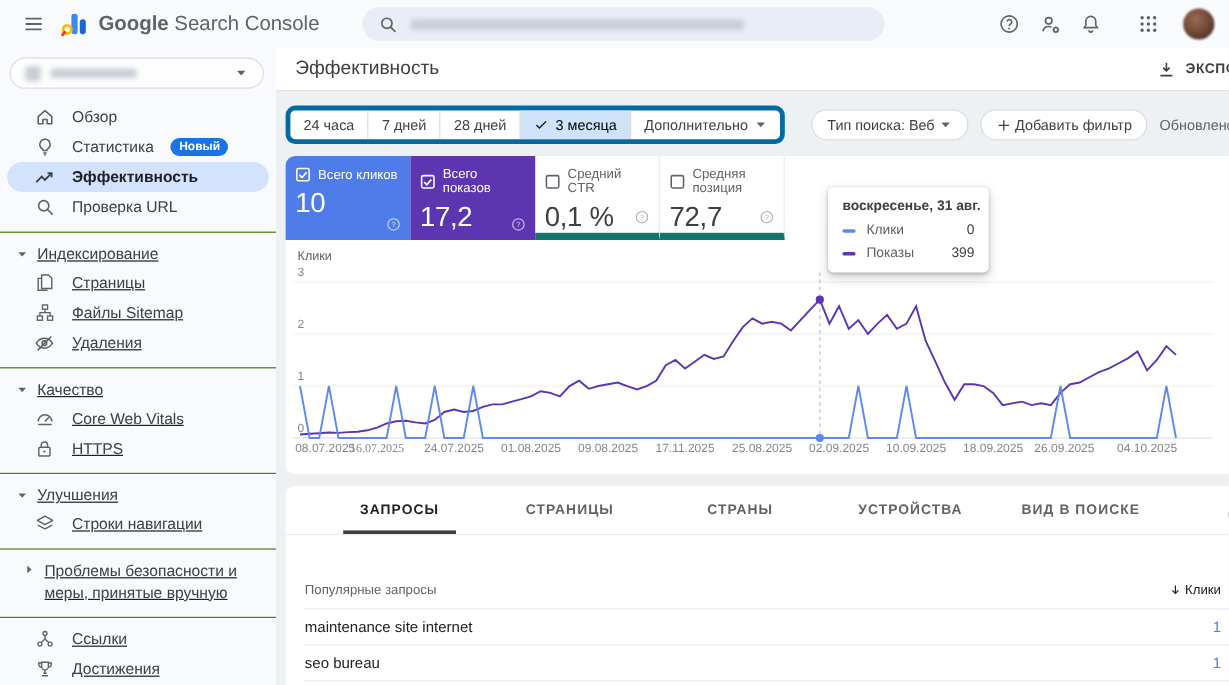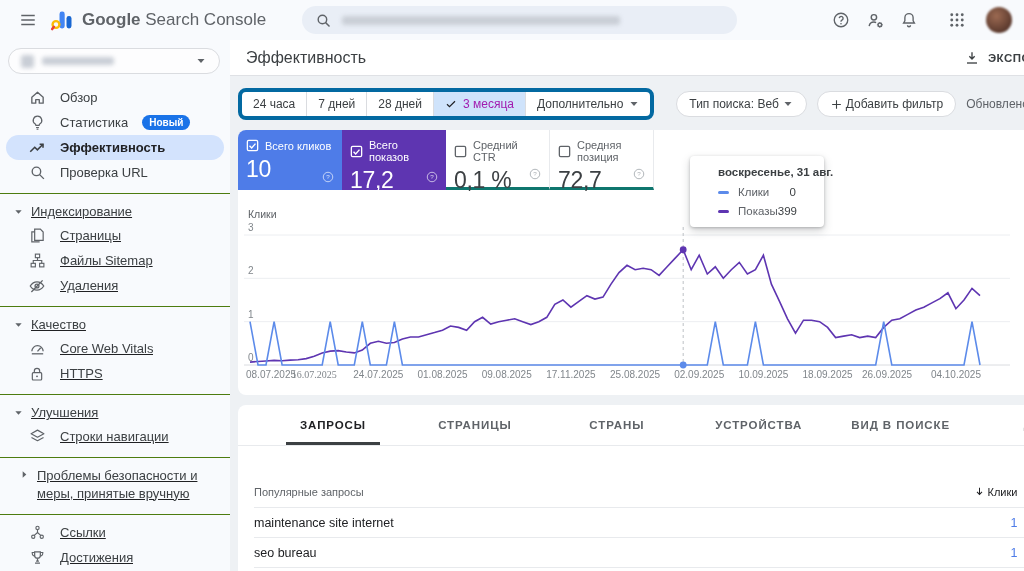--- a/index.html
+++ b/index.html
@@ -39,45 +39,45 @@
   .main { flex:1; display:flex; flex-direction:column; background:#eef1f4; }
   .main-header { height:36px; background:#fff; border-bottom:1px solid #dfe1e5; display:flex; align-items:center; padding:0 16px; }
   .page-title { font-size:16px; color:#3c4043; }
   .export-btn { margin-left:auto; display:flex; align-items:center; gap:8px; font-size:11.5px; font-weight:bold; letter-spacing:.5px; color:#3c4043; cursor:pointer; }
   .content { flex:1; padding:10px 8px 0 8px; overflow:hidden; }
 
   .controls-row { display:flex; align-items:center; margin:2px 0 10px 0; gap:10px; }
   .seg-group { display:inline-flex; border:4px solid #0369a1; border-radius:8px; background:#fff; overflow:hidden; }
   .seg { padding:5px 11px; font-size:12px; color:#3c4043; display:flex; align-items:center; gap:6px; cursor:pointer; white-space:nowrap; }
   .seg + .seg { border-left:1px solid #dadce0; }
-  .seg.selected { background:#cfe3fb; color:#a21caf; }
+  .seg.selected { background:#cfe3fb; color:#000000; }
   .pill { border:1px solid #dadce0; border-radius:15px; background:#fff; padding:5px 12px; font-size:12px; color:#3c4043; display:inline-flex; align-items:center; gap:3px; cursor:pointer; white-space:nowrap; }
   .pill-sep { margin-left:12px; }
   .updated { margin-left:auto; font-size:12px; color:#5f6368; white-space:nowrap; }
 
   
   .card { background:#fff; border-radius:8px; position:relative; }
   .chart-card { height:265px; overflow:visible; }
   .metric-row { display:flex; height:70px; }
-  .mcard { width:104px; height:60px; position:relative; padding:9px 8px; cursor:pointer; }
+  .mcard { width:104px; height:70px; position:relative; padding:9px 8px; cursor:pointer; }
   .mcard.c0 { border-radius:8px 0 0 0; }
-  .mcard.white { border-right:1px solid #e8eaed; border-bottom:3px solid #0f766e; }
+  .mcard.white { border-right:1px solid #e8eaed; border-bottom:6px solid #0f766e; }
   .m-label { display:flex; align-items:center; gap:6px; font-size:11px; }
   .m-value { font-size:23px; margin-top:4px; letter-spacing:-.3px; }
   .mcard.colored .m-label, .mcard.colored .m-value { color:#fff; }
   .mcard.white .m-label { color:#5f6368; }
   .mcard.white .m-value { color:#3c4043; }
   .m-help { position:absolute; right:5px; bottom:4px; opacity:.85; }
 
   .chart-zone { position:relative; height:195px; }
   .axis-title { position:absolute; top:8px; font-size:10.5px; color:#5f6368; }
   .tick-label { position:absolute; font-size:10px; color:#80868b; }
   .x-label { position:absolute; top:169px; font-size:10px; color:#80868b; white-space:nowrap; }
 
-  .tooltip { position:absolute; left:452px; top:26px; width:134px; background:#fff; border-radius:4px; box-shadow:0 1px 3px rgba(60,64,67,.3),0 4px 10px rgba(60,64,67,.22); padding:10px 28px; z-index:9; }
+  .tooltip { position:absolute; left:452px; top:26px; width:134px; background:#fff; border-radius:4px; box-shadow:0 1px 3px rgba(60,64,67,.3),0 4px 10px rgba(60,64,67,.22); padding:10px 12px; z-index:9; }
   .tt-date { font-size:11.5px; font-weight:bold; color:#3c4043; margin-bottom:8px; white-space:nowrap; }
   .tt-row { display:flex; align-items:center; font-size:11.5px; color:#5f6368; margin-top:7px; }
   .tt-dash { width:11px; height:3px; border-radius:2px; margin-right:9px; flex:none; }
   .tt-val { margin-left:auto; color:#3c4043; }
 
   
   .tabs-card { margin-top:10px; height:210px; border-radius:8px 8px 0 0; overflow:hidden; }
   .tab-row { display:flex; border-bottom:1px solid #e8eaed; }
   .tab { flex:1; text-align:center; font-size:11.5px; letter-spacing:.9px; color:#5f6368; font-weight:bold; cursor:pointer; }
   .tab span { display:inline-block; padding:14px 14px 11px; border-bottom:3px solid transparent; }

